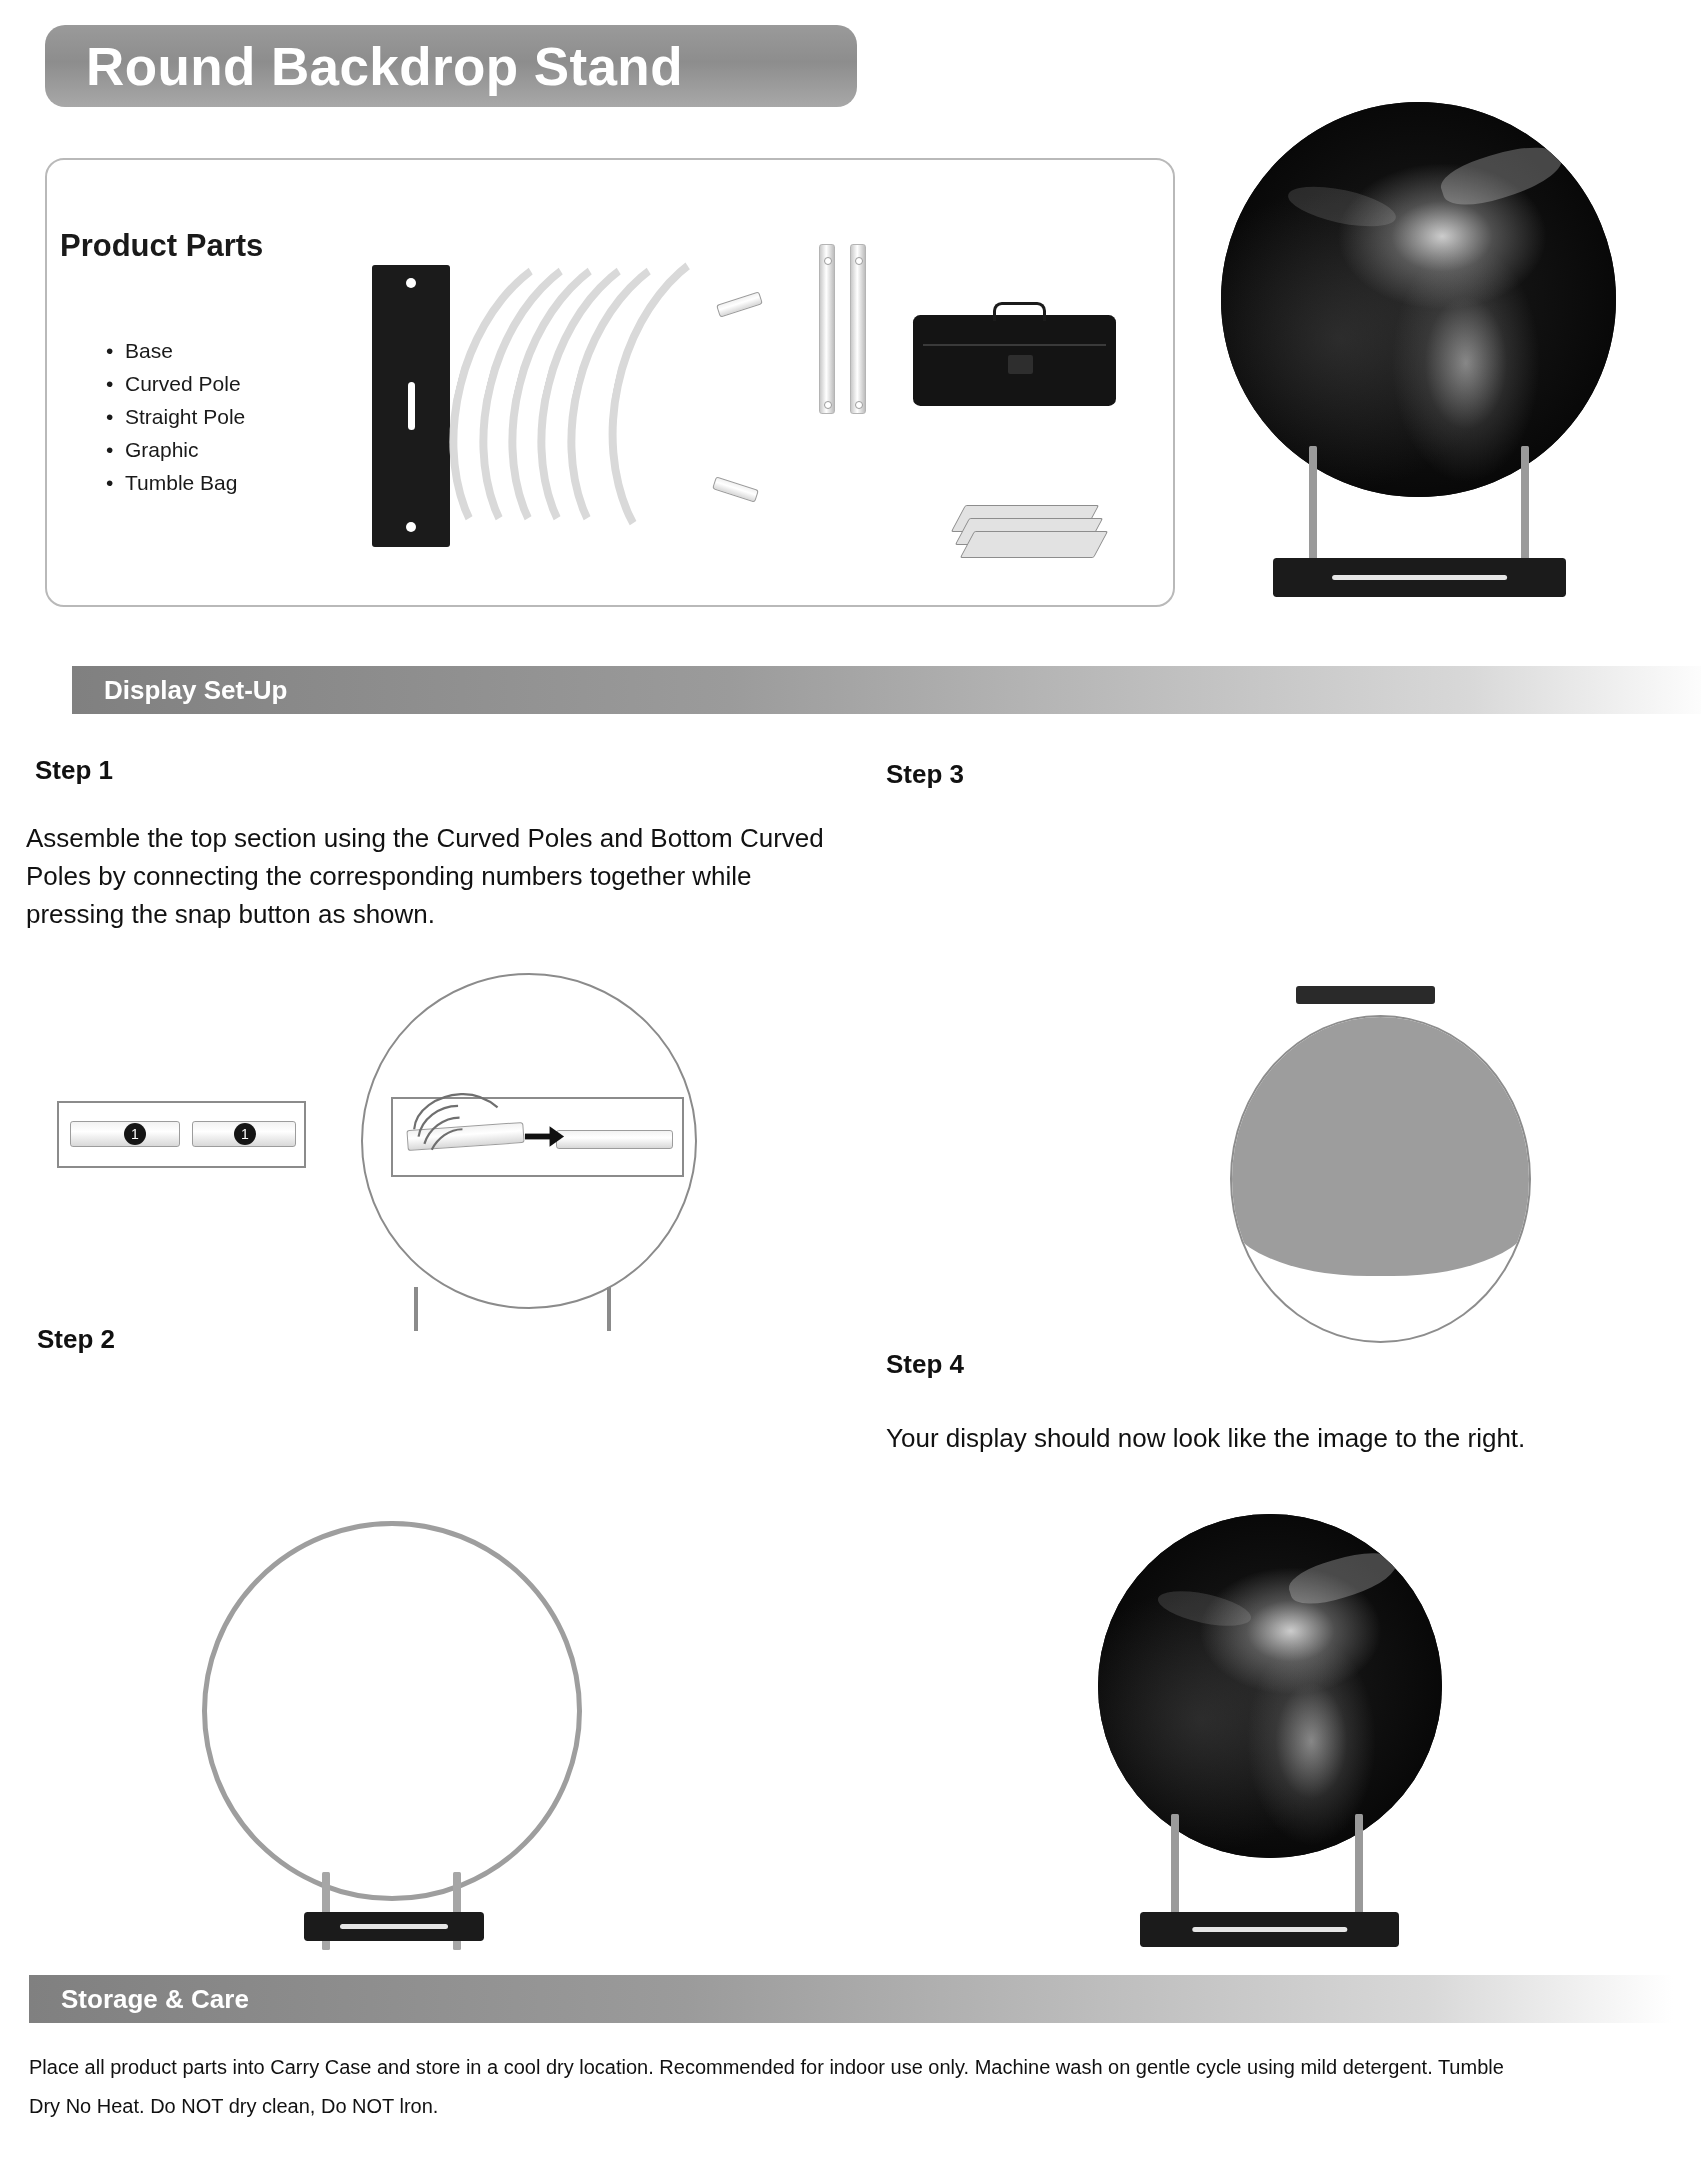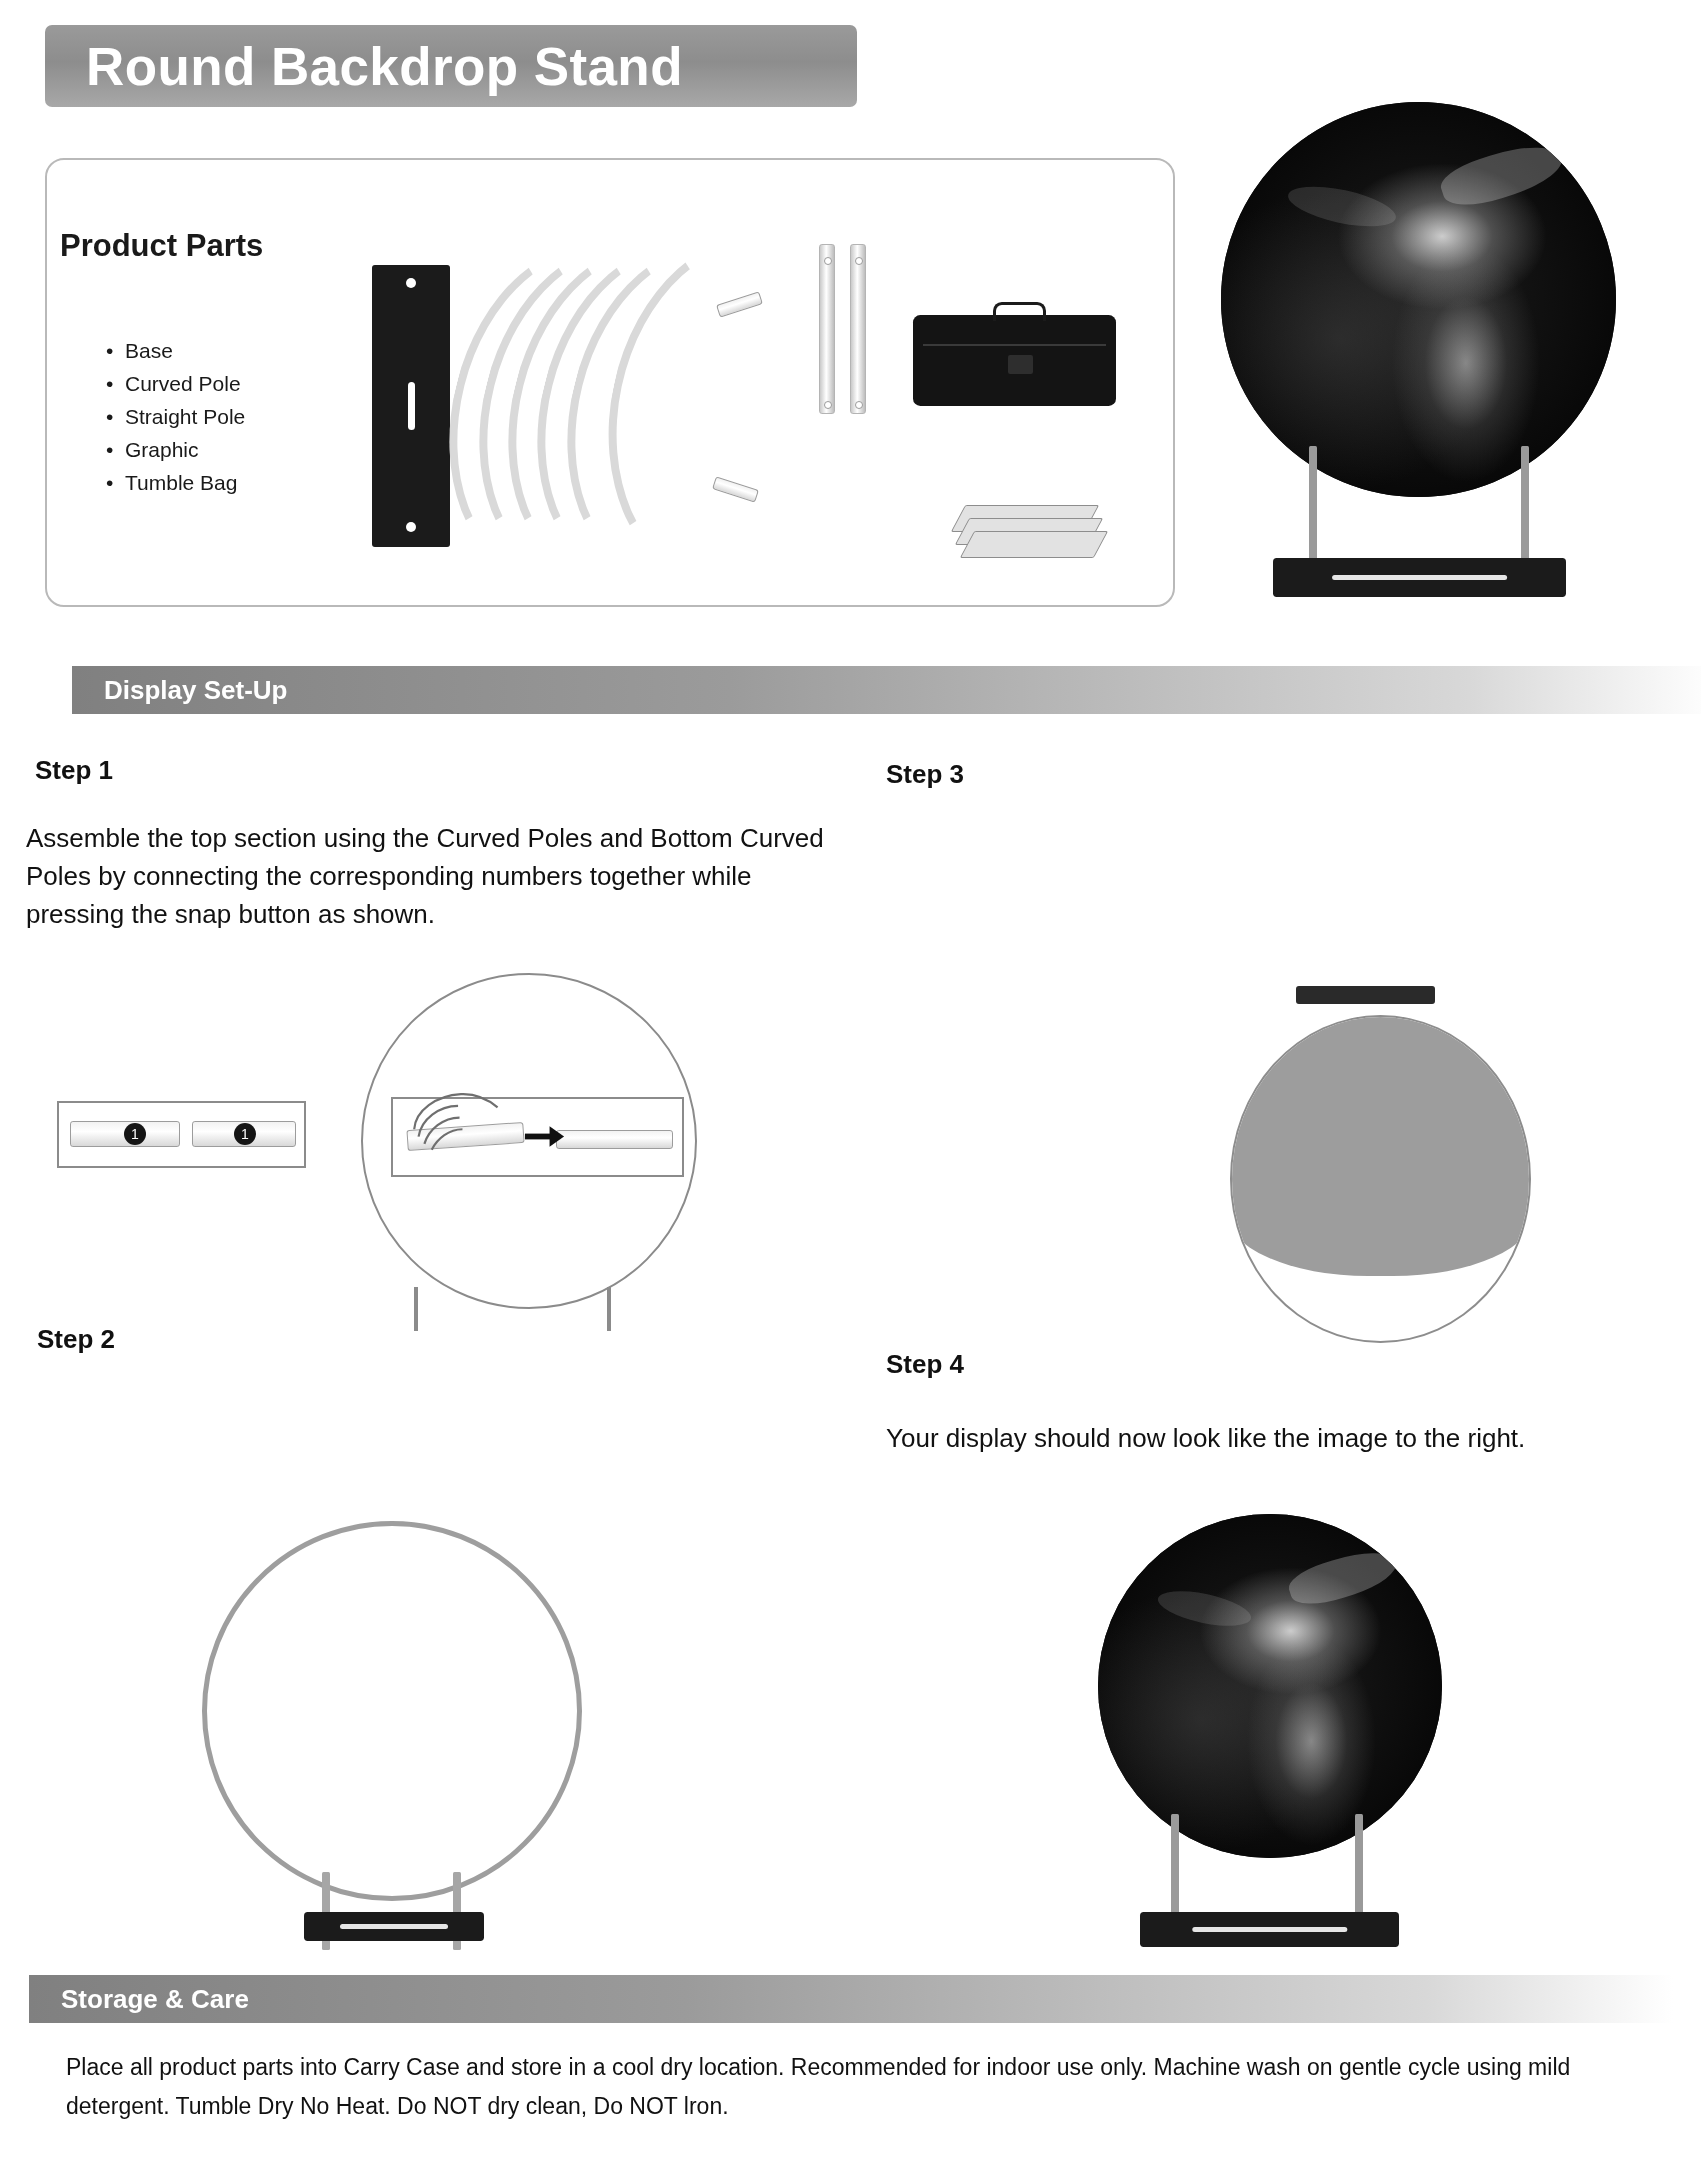--- a/index.html
+++ b/index.html
@@ -21,21 +21,21 @@
     height: 2172px;
   }
 
   
   .title-banner {
     position: absolute;
     left: 45px;
     top: 25px;
     width: 812px;
     height: 82px;
-    border-radius: 7px;
+    border-radius: 20px;
     background: linear-gradient(to bottom, #9a9a9a 0%, #8d8d8d 45%, #a8a8a8 100%);
     display: flex;
     align-items: center;
   }
   .title-banner span {
     color: #ffffff;
     font-size: 53px;
     font-weight: bold;
     padding-left: 41px;
     letter-spacing: 0.4px;
@@ -122,24 +122,23 @@
   #s3p { left: 886px; top: 821px; width: 761px; }
   #s4h { left: 886px; top: 1349px; }
   #s4p { left: 886px; top: 1419px; width: 775px; }
 
   
   #storage-text {
     position: absolute;
     left: 29px;
     top: 2048px;
     width: 1507px;
-    font-size: 23px;
+    font-size: 20px;
     line-height: 39px;
     color: #111;
-    margin-left: 37px;
   }
 
   
   .base-plate {
     position: absolute;
     left: 372px;
     top: 265px;
     width: 78px;
     height: 282px;
     background: #1b1b1b;

